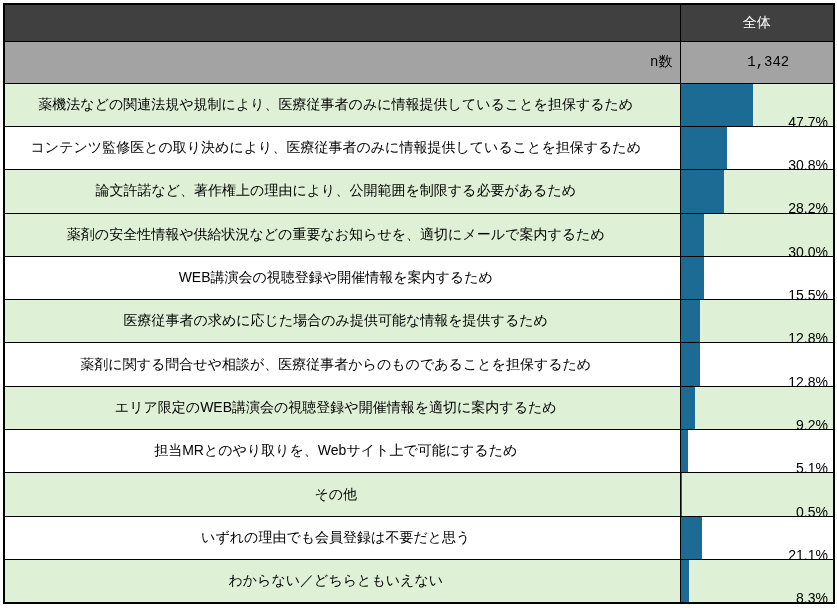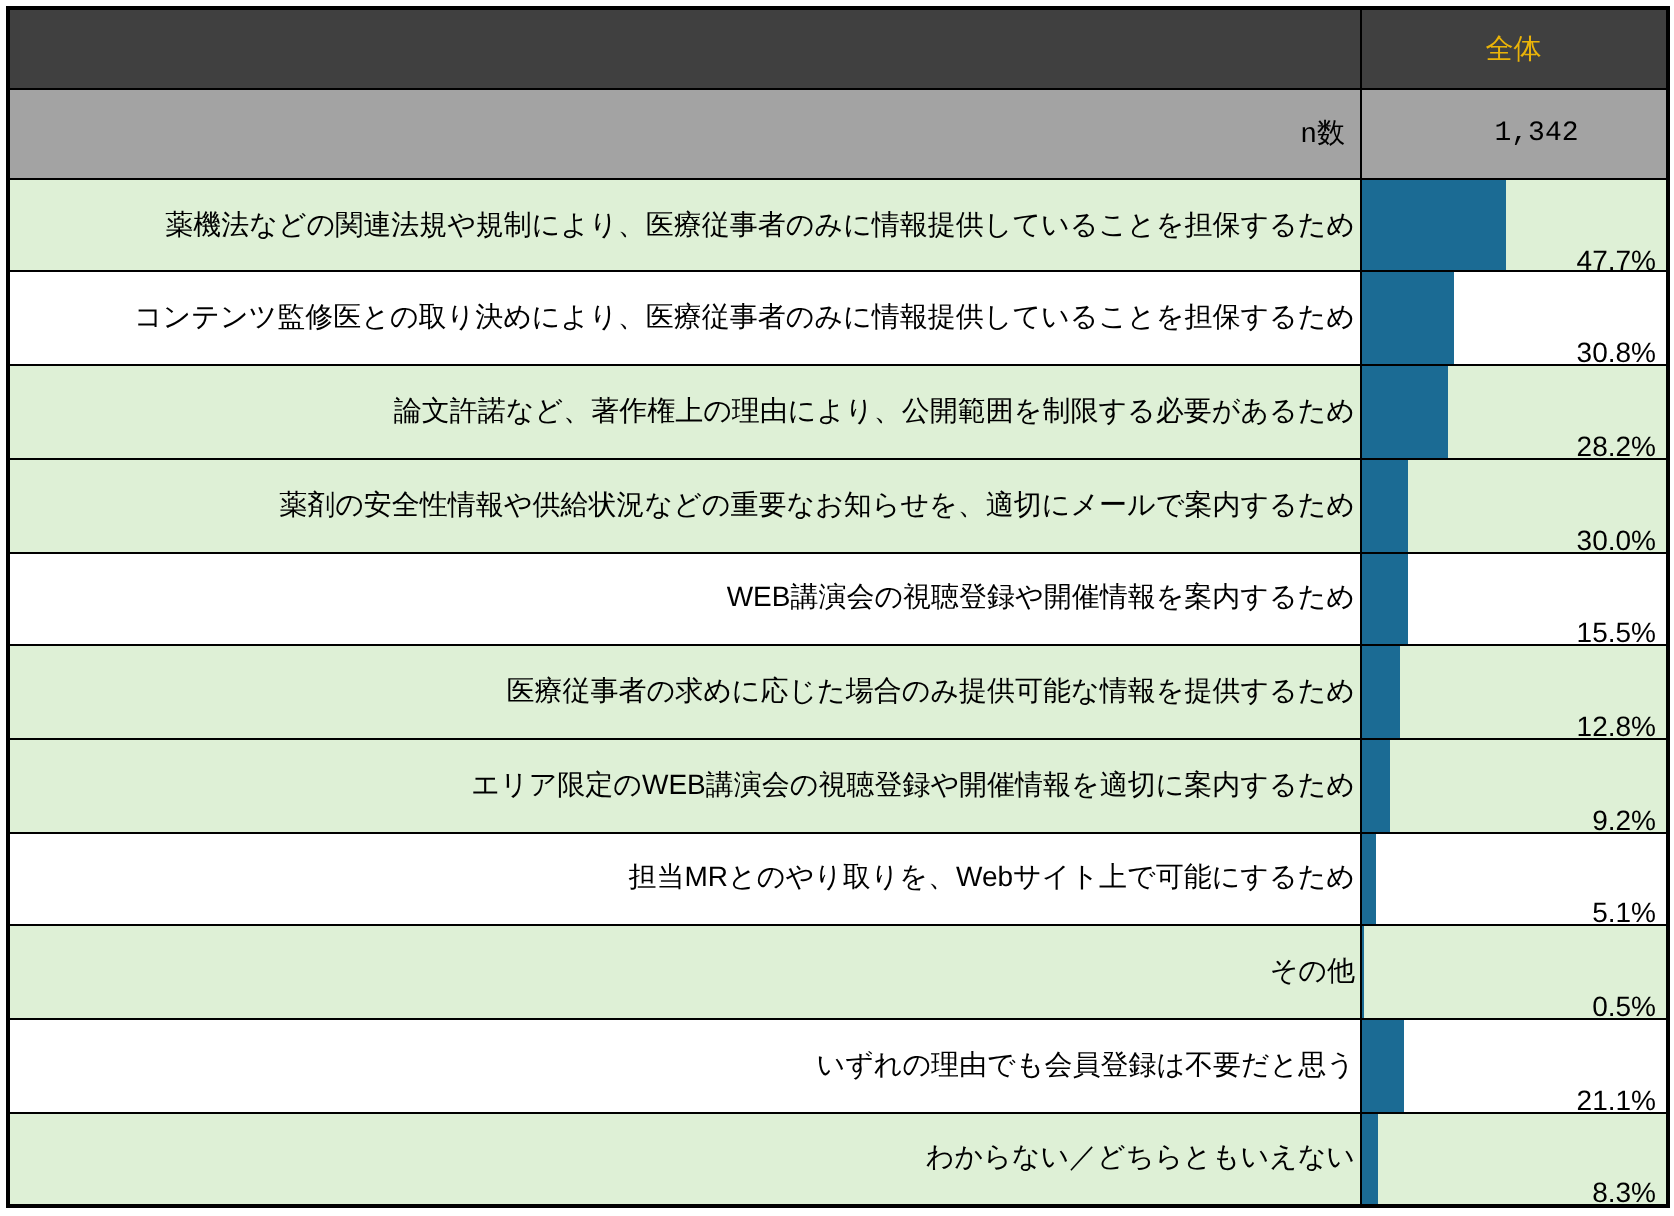--- a/index.html
+++ b/index.html
@@ -28,37 +28,37 @@
     overflow: hidden;
     font-size: 14px;
     vertical-align: middle;
   }
   col.c-label { width: 676px; }
   col.c-value { width: 154px; }
 
   tr.hdr { height: 35px; }
   tr.hdr td {
     background: #404040;
-    color: #eab308;
+    color: #ffffff;
     text-align: center;
     font-size: 14px;
   }
   tr.nrow { height: 38px; }
   tr.nrow td { background: #a3a3a3; font-family: Liberation Mono, monospace; }
   tr.nrow td.label {
     text-align: right;
     padding-right: 7px;
   }
   tr.nrow td.val { text-align: center; padding-left: 24px; }
 
   tr.datarow { height: 40px; }
   tr.datarow td.label {
-    text-align: right;
+    text-align: center;
     padding-left: 5px;
-    padding-right: 2px;
+    padding-right: 18px;
   }
   tr.green td { background: #def0d6; }
   tr.white td { background: #ffffff; }
 
   td.barcell {
     position: relative;
     padding: 0;
   }
   .bar {
     position: absolute;
@@ -130,20 +130,27 @@
       <span class="pct">15.5%</span>
     </td>
   </tr>
         <tr class="datarow green">
     <td class="label">医療従事者の求めに応じた場合のみ提供可能な情報を提供するため</td>
     <td class="barcell">
       <div class="bar" style="width: 12.8%;"></div>
       <span class="pct">12.8%</span>
     </td>
   </tr>
+        <tr class="datarow white">
+    <td class="label">薬剤に関する問合せや相談が、医療従事者からのものであることを担保するため</td>
+    <td class="barcell">
+      <div class="bar" style="width: 12.8%;"></div>
+      <span class="pct">12.8%</span>
+    </td>
+  </tr>
         <tr class="datarow green">
     <td class="label">エリア限定のWEB講演会の視聴登録や開催情報を適切に案内するため</td>
     <td class="barcell">
       <div class="bar" style="width: 9.2%;"></div>
       <span class="pct">9.2%</span>
     </td>
   </tr>
         <tr class="datarow white">
     <td class="label">担当MRとのやり取りを、Webサイト上で可能にするため</td>
     <td class="barcell">

